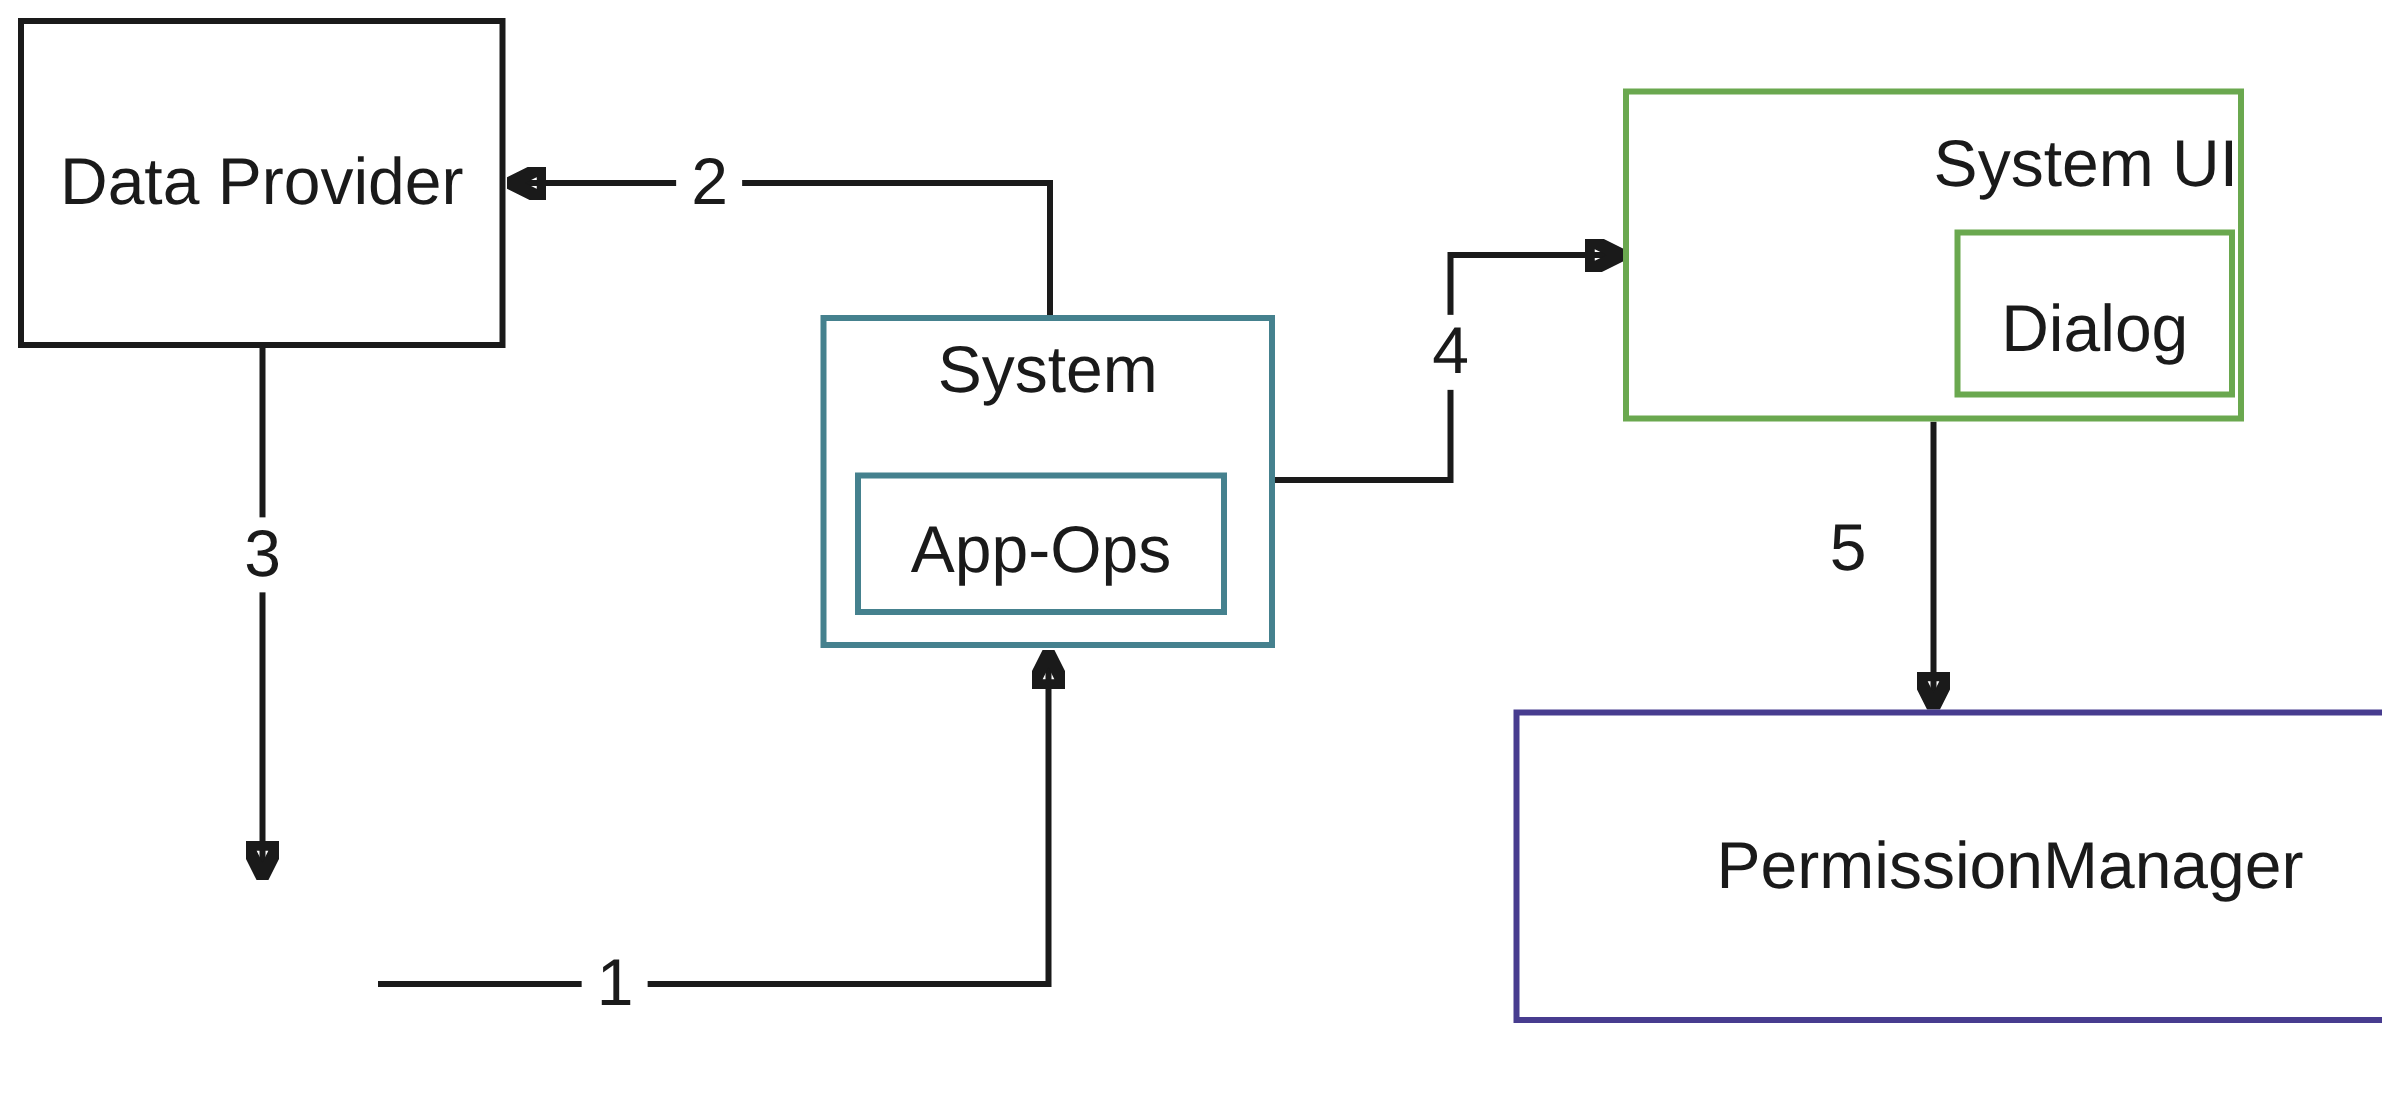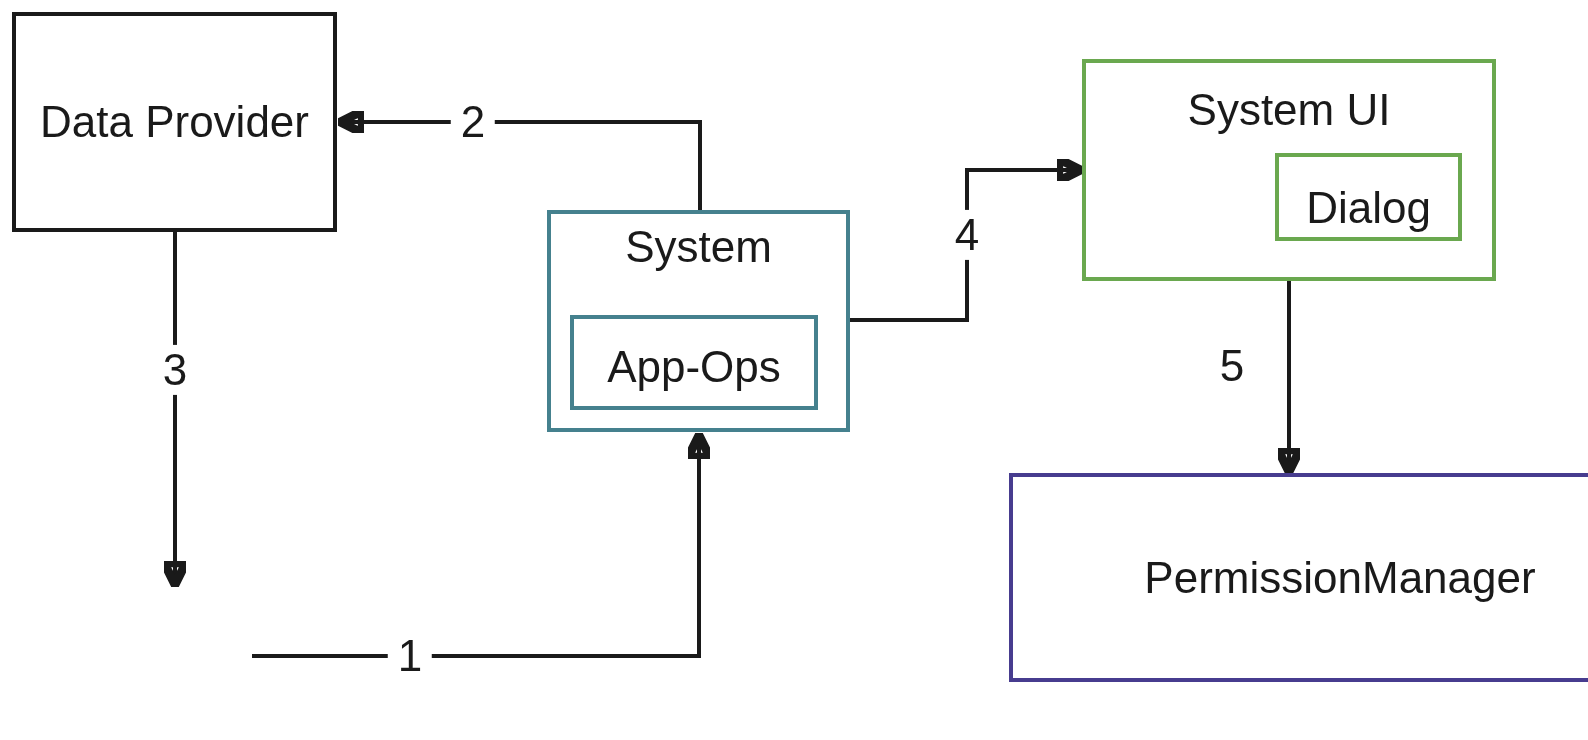--- a/index.html
+++ b/index.html
@@ -45,23 +45,23 @@
   }
   #system .box-title { margin-top: 8px; }
   #app-ops {
     left: 19px; top: 101px; width: 248px; height: 95px;
     border: 4px solid var(--teal-box, #45818e);
   }
   #system-ui {
     left: 1082px; top: 59px; width: 414px; height: 222px;
     border: 4px solid var(--green-box, #6aa84f);
   }
-  #system-ui .box-title { margin-top: 22px; }
+  #system-ui .box-title { margin-top: 22px; text-align: right; }
   #dialog {
-    left: 189px; top: 90px; width: 187px; height: 88px;
+    left: 217px; top: 90px; width: 187px; height: 112px;
     border: 4px solid var(--green-box, #6aa84f);
   }
   #permission-manager {
     left: 1009px; top: 473px; width: 662px; height: 209px;
     border: 4px solid var(--purple-box, #473c8f);
   }
   #connector-layer {
     position: absolute;
     left: 0; top: 0;
     pointer-events: none;

